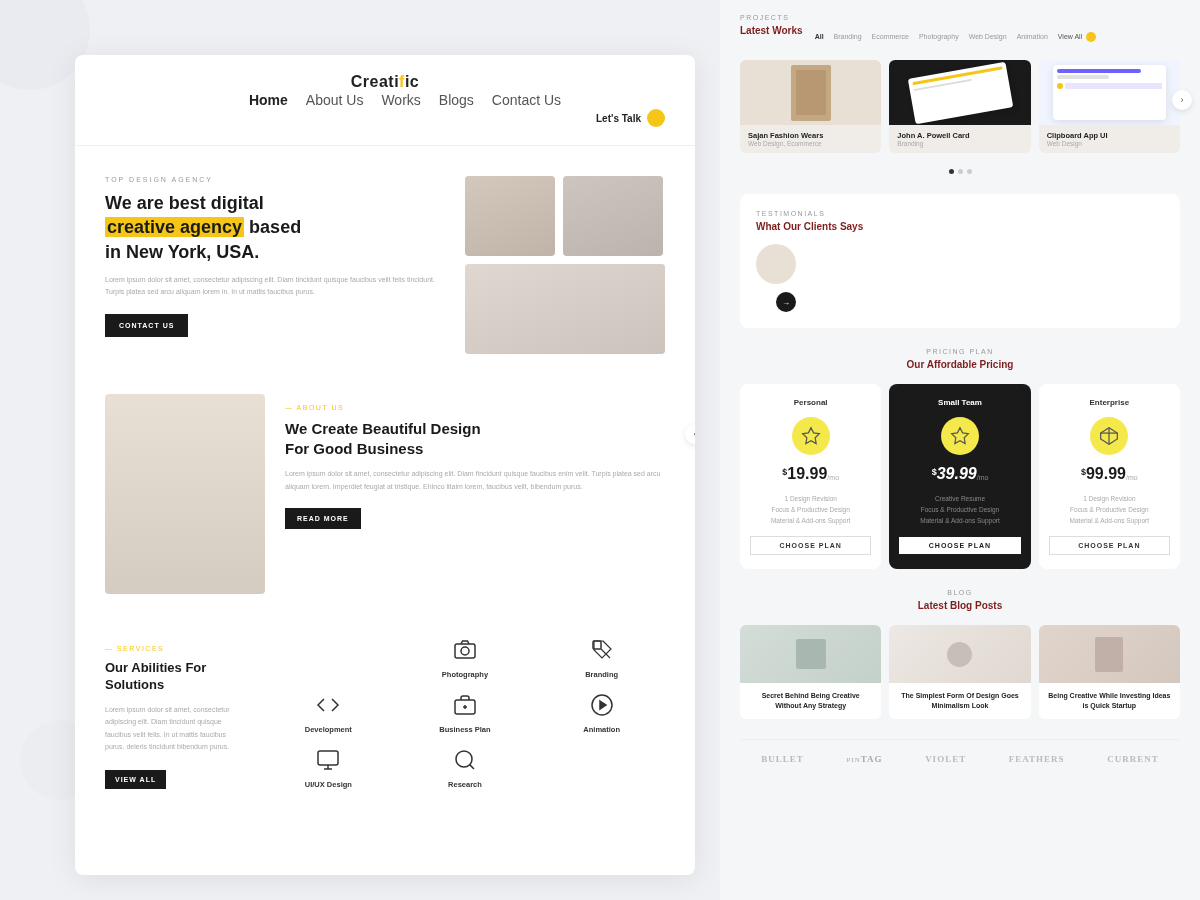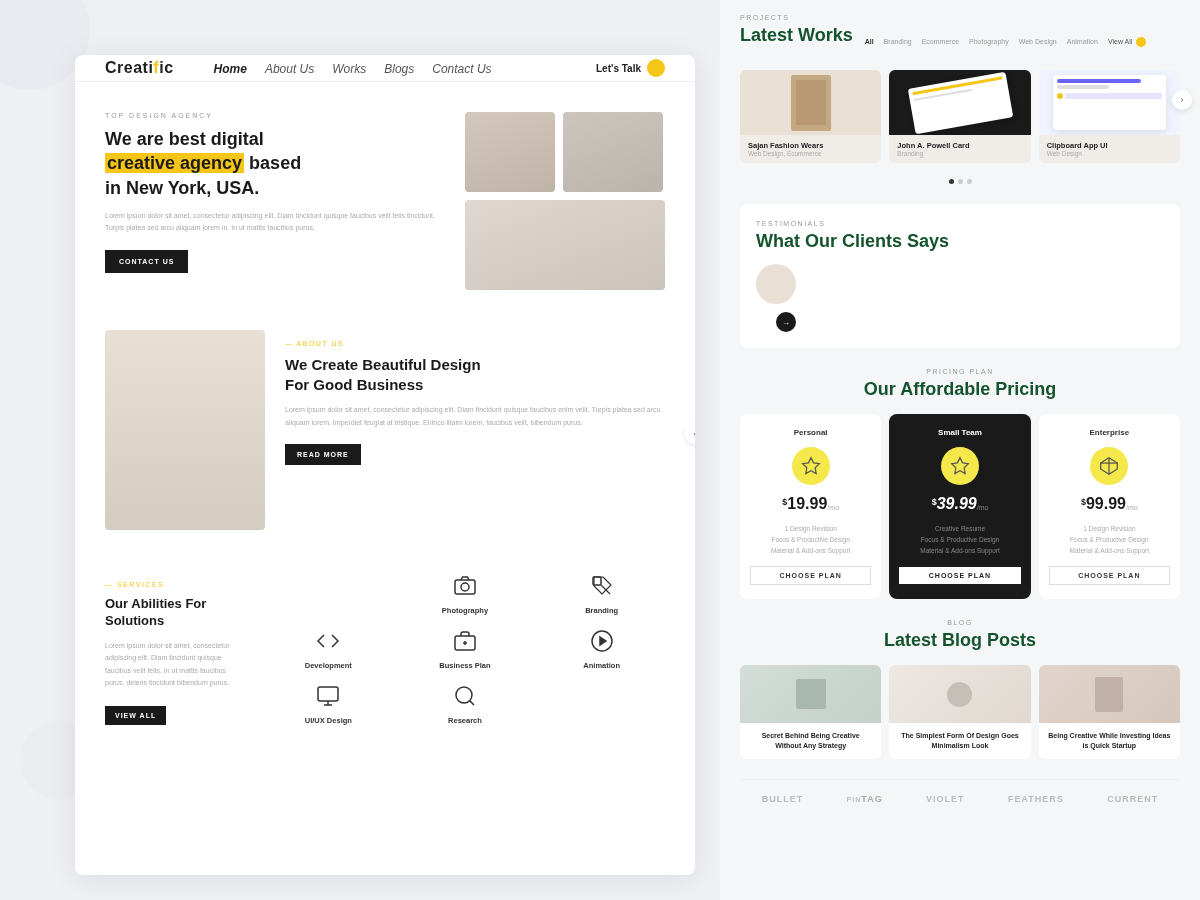--- a/index.html
+++ b/index.html
@@ -38,41 +38,41 @@
     }
     .right-panel::-webkit-scrollbar { width: 4px; }
     .right-panel::-webkit-scrollbar-thumb { background: #ccc; border-radius: 2px; }
 
     
 
     
     .nav {
       display: flex;
       align-items: center;
-      padding: 4px 30px;
+      padding: 18px 30px;
       border-bottom: 1px solid #f0f0f0;
+      flex-direction: column;
     }
     .logo {
       font-size: 16px;
       font-weight: 700;
       color: #222;
       letter-spacing: 0.5px;
     }
     .logo span { color: #f5c518; }
     .nav-links {
       display: flex;
       gap: 18px;
       margin-left: 40px;
       list-style: none;
     }
     .nav-links li a {
       text-decoration: none;
-      font-size: 12px;
+      font-size: 14px;
       color: #555;
-      font-style: italic;
     }
     .nav-links li a.active { color: #222; font-weight: 600; }
     .nav-cta {
       margin-left: auto;
       display: flex;
       align-items: center;
       gap: 6px;
       font-size: 10px;
       font-weight: 700;
       color: #222;
@@ -272,23 +272,23 @@
 
     
     .section-label-sm {
       font-size: 7px;
       letter-spacing: 1.5px;
       text-transform: uppercase;
       color: #999;
       margin-bottom: 4px;
     }
     .section-title-md {
-      font-size: 18px;
+      font-size: 10px;
       font-weight: 800;
-      color: #14532d;
+      color: #7f1d1d;
       margin-bottom: 12px;
     }
     .filter-tab {
       font-size: 7px;
       color: #999;
       cursor: pointer;
     }
     .filter-tab.active { color: #333; font-weight: 700; }
     .view-all {
       margin-left: auto;
@@ -472,21 +472,21 @@
     .blog-title { font-size: 7px; font-weight: 700; color: #222; line-height: 1.4; }
 
     
     .brands-row {
       display: flex;
       justify-content: space-around;
       align-items: center;
       padding: 14px 0;
       border-top: 1px solid #eee;
     }
-    .brand-logo { font-size: 9px; font-weight: 700; color: #bbb; letter-spacing: 1px; text-transform: uppercase; }
+    .brand-logo { font-size: 9px; font-weight: 700; color: #bbb; letter-spacing: 1px; text-transform: uppercase; font-family: Liberation Serif, serif; }
 
     
     .bg-circle-1 {
       position: absolute;
       width: 120px;
       height: 120px;
       border-radius: 50%;
       background: rgba(230,232,238,0.6);
       top: -30px;
       left: -30px;

